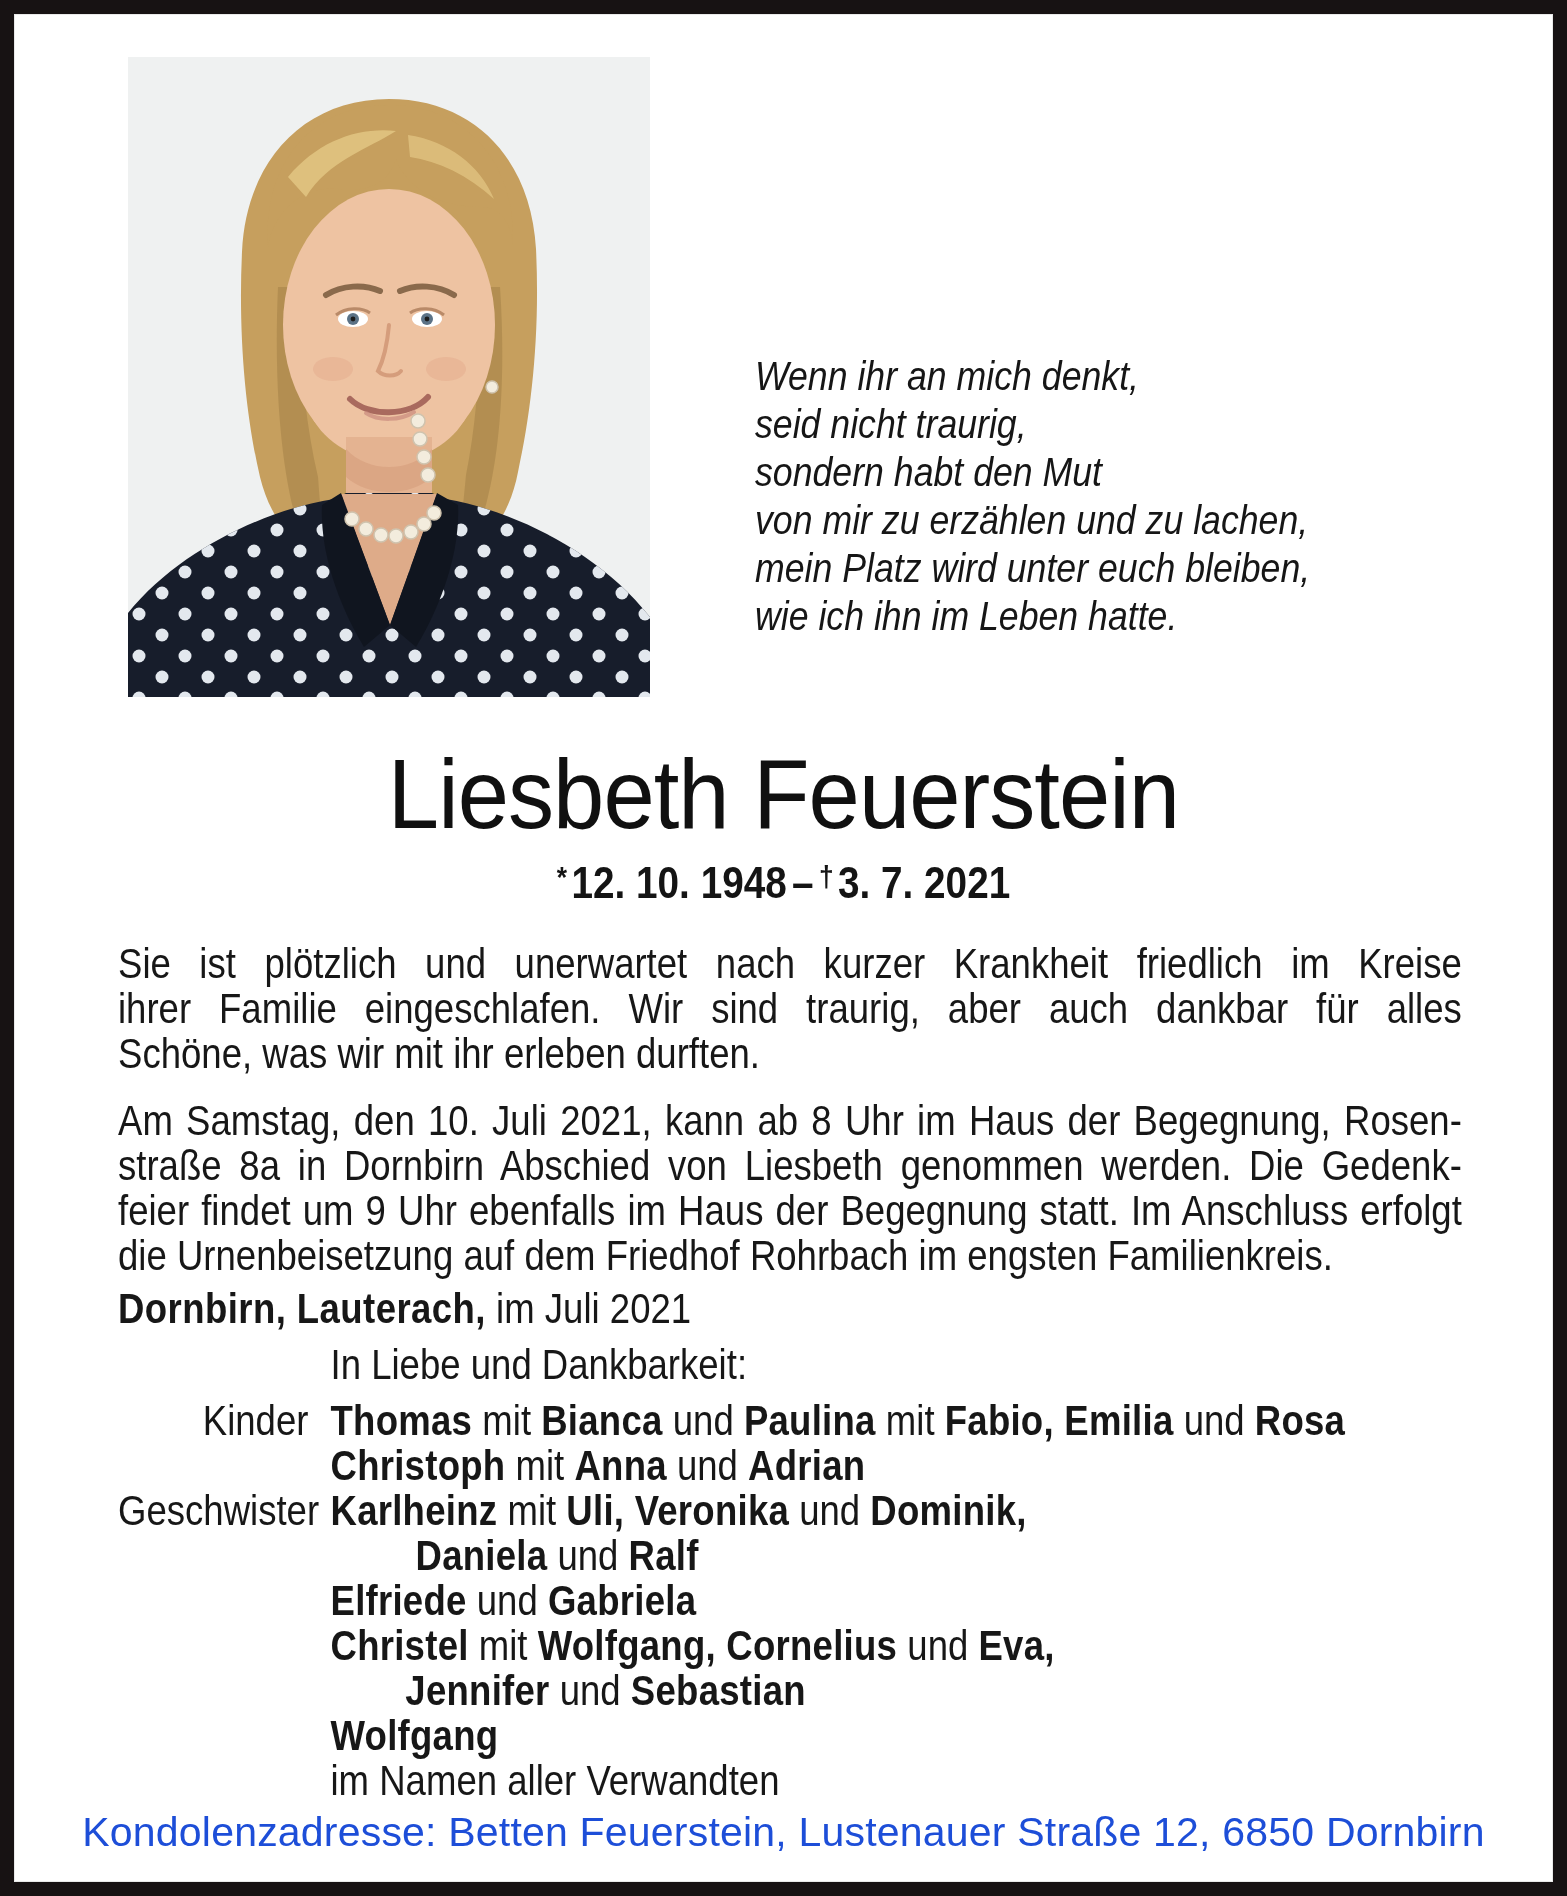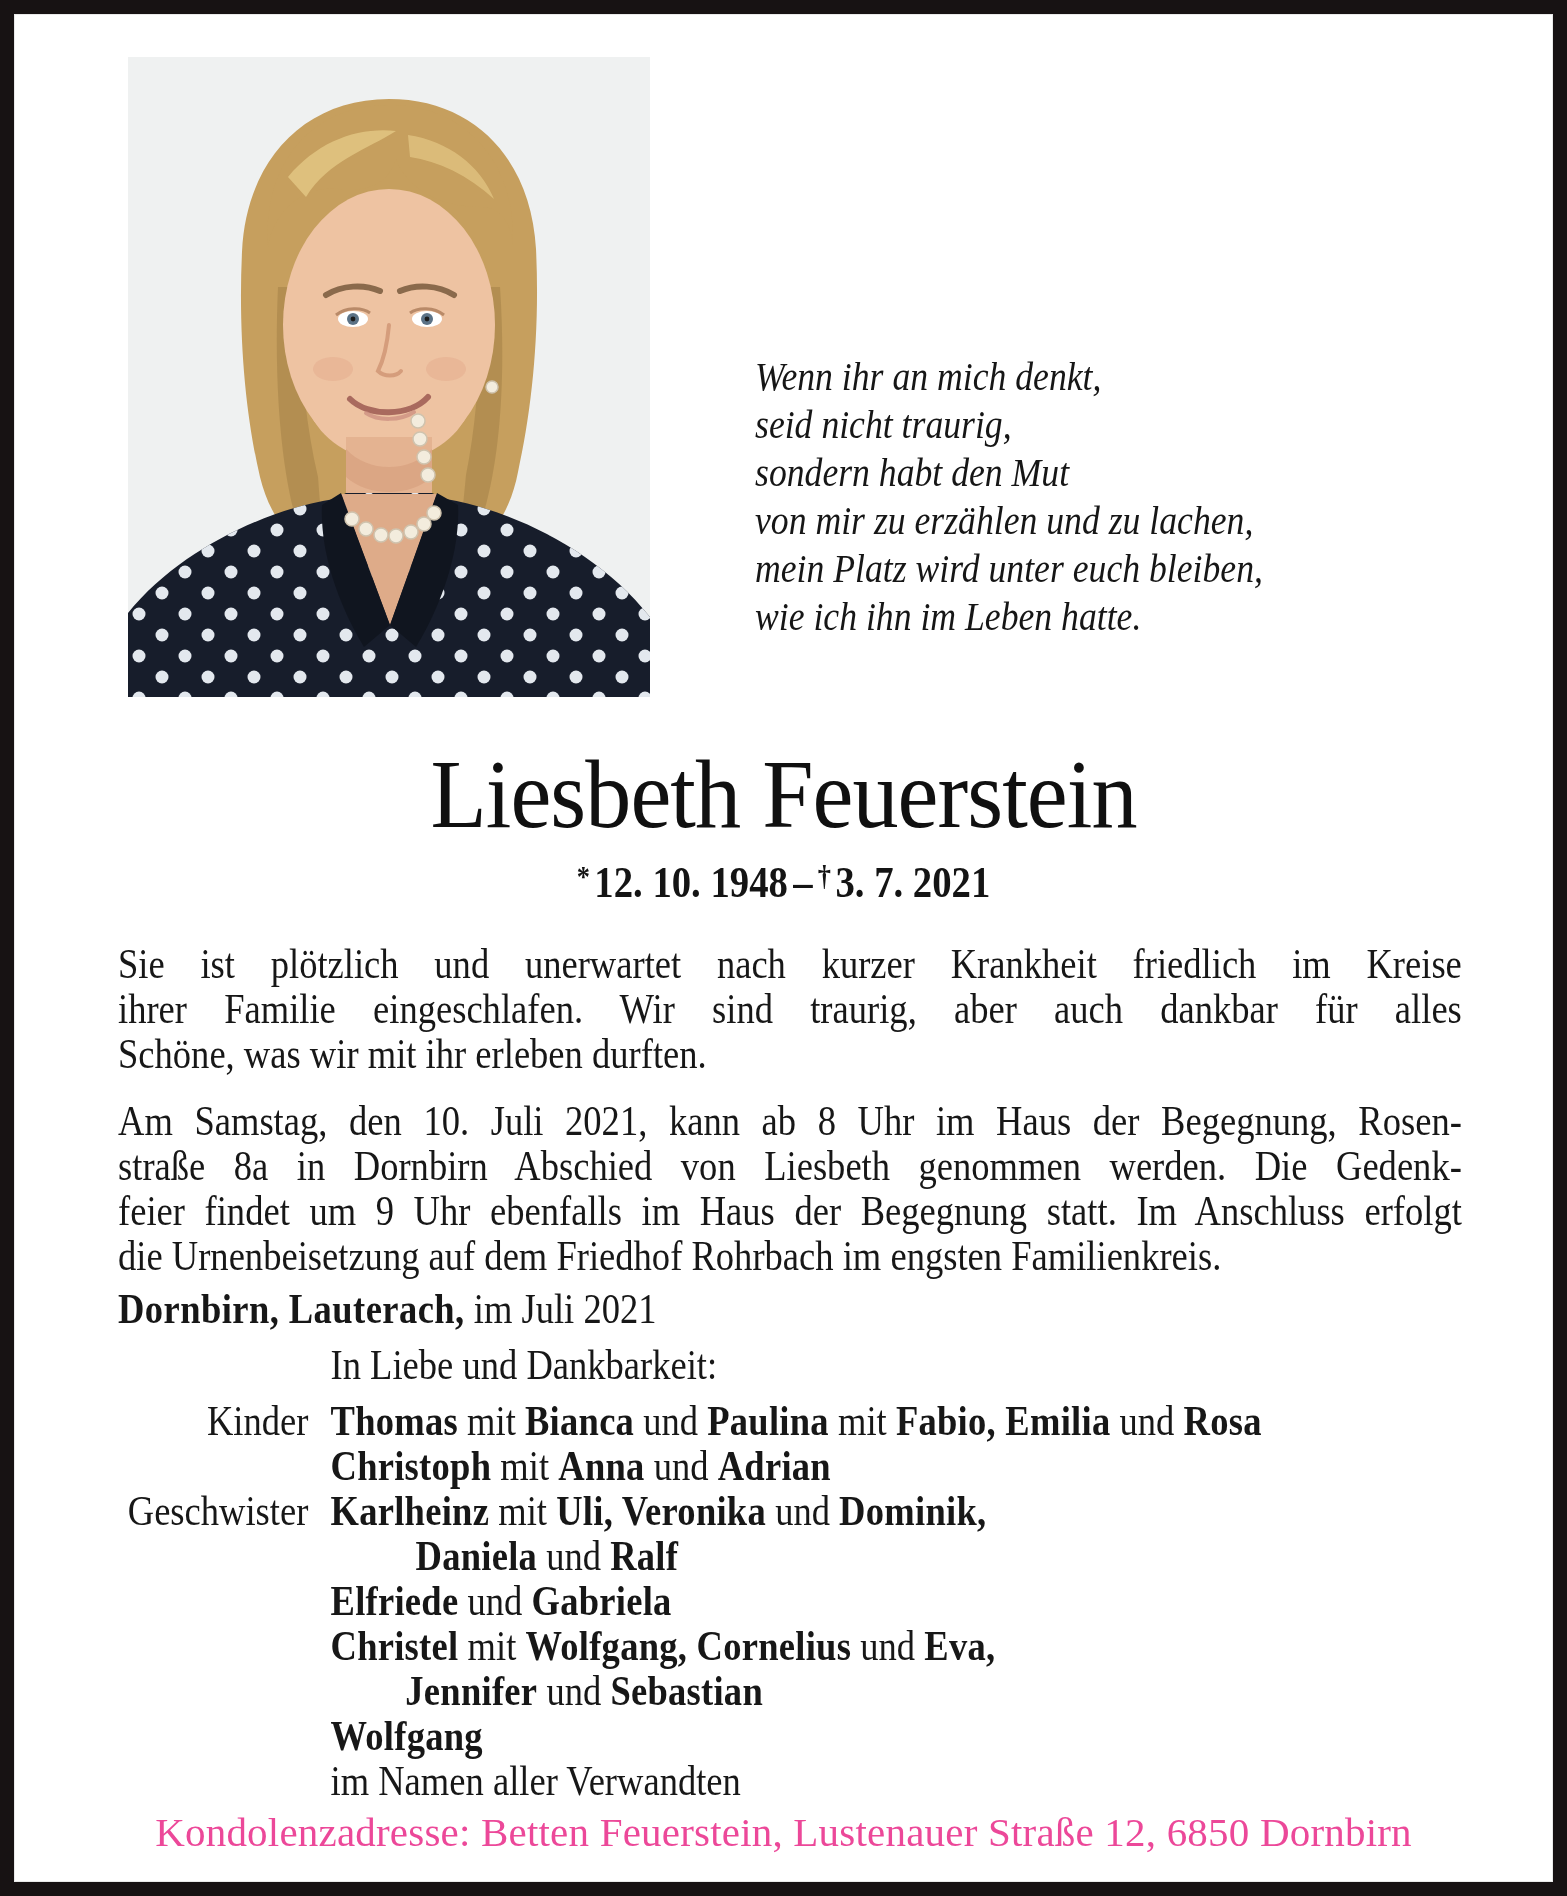--- a/index.html
+++ b/index.html
@@ -1,21 +1,21 @@
 <!DOCTYPE html>
 <html lang="de"><head>
 <meta charset="utf-8">
 <title>Todesanzeige</title>
 <style>
   html,body{margin:0;padding:0;background:#333;}
   .card{
     position:relative;
     width:1567px;height:1896px;
     background:#171213;
-    font-family:Liberation Serif, serif;
+    font-family:Liberation Sans, sans-serif;
     color:#191919;
     overflow:hidden;
   }
   .sheet{
     position:absolute;left:14px;top:14px;right:14px;bottom:14px;
     background:#ffffff;
     box-shadow: inset 0 0 0 1px #e9e9e9;
   }
   
   .photo{
@@ -65,21 +65,21 @@
   .fam-row{display:flex;height:45px;white-space:nowrap;}
   .fam-label{width:224px;text-align:right;flex:0 0 auto;}
   .fam-names{padding-left:26px;flex:1 1 auto;}
   .fam-names b{letter-spacing:.3px;}
   .fam-names.ind-1{padding-left:126px;}
   .fam-names.ind-2{padding-left:114px;}
   
   .condolence{
     position:absolute;left:0;right:0;top:1794px;
     text-align:center;font-size:41px;line-height:48px;
-    letter-spacing:.2px;color:#ec4899;white-space:nowrap;
+    letter-spacing:.2px;color:#1d4ed8;white-space:nowrap;
   }
 </style>
 </head>
 <body>
 
 <div class="card">
   <div class="sheet">
 
     <div class="photo">
       <svg viewBox="0 0 522 640" preserveAspectRatio="none">

